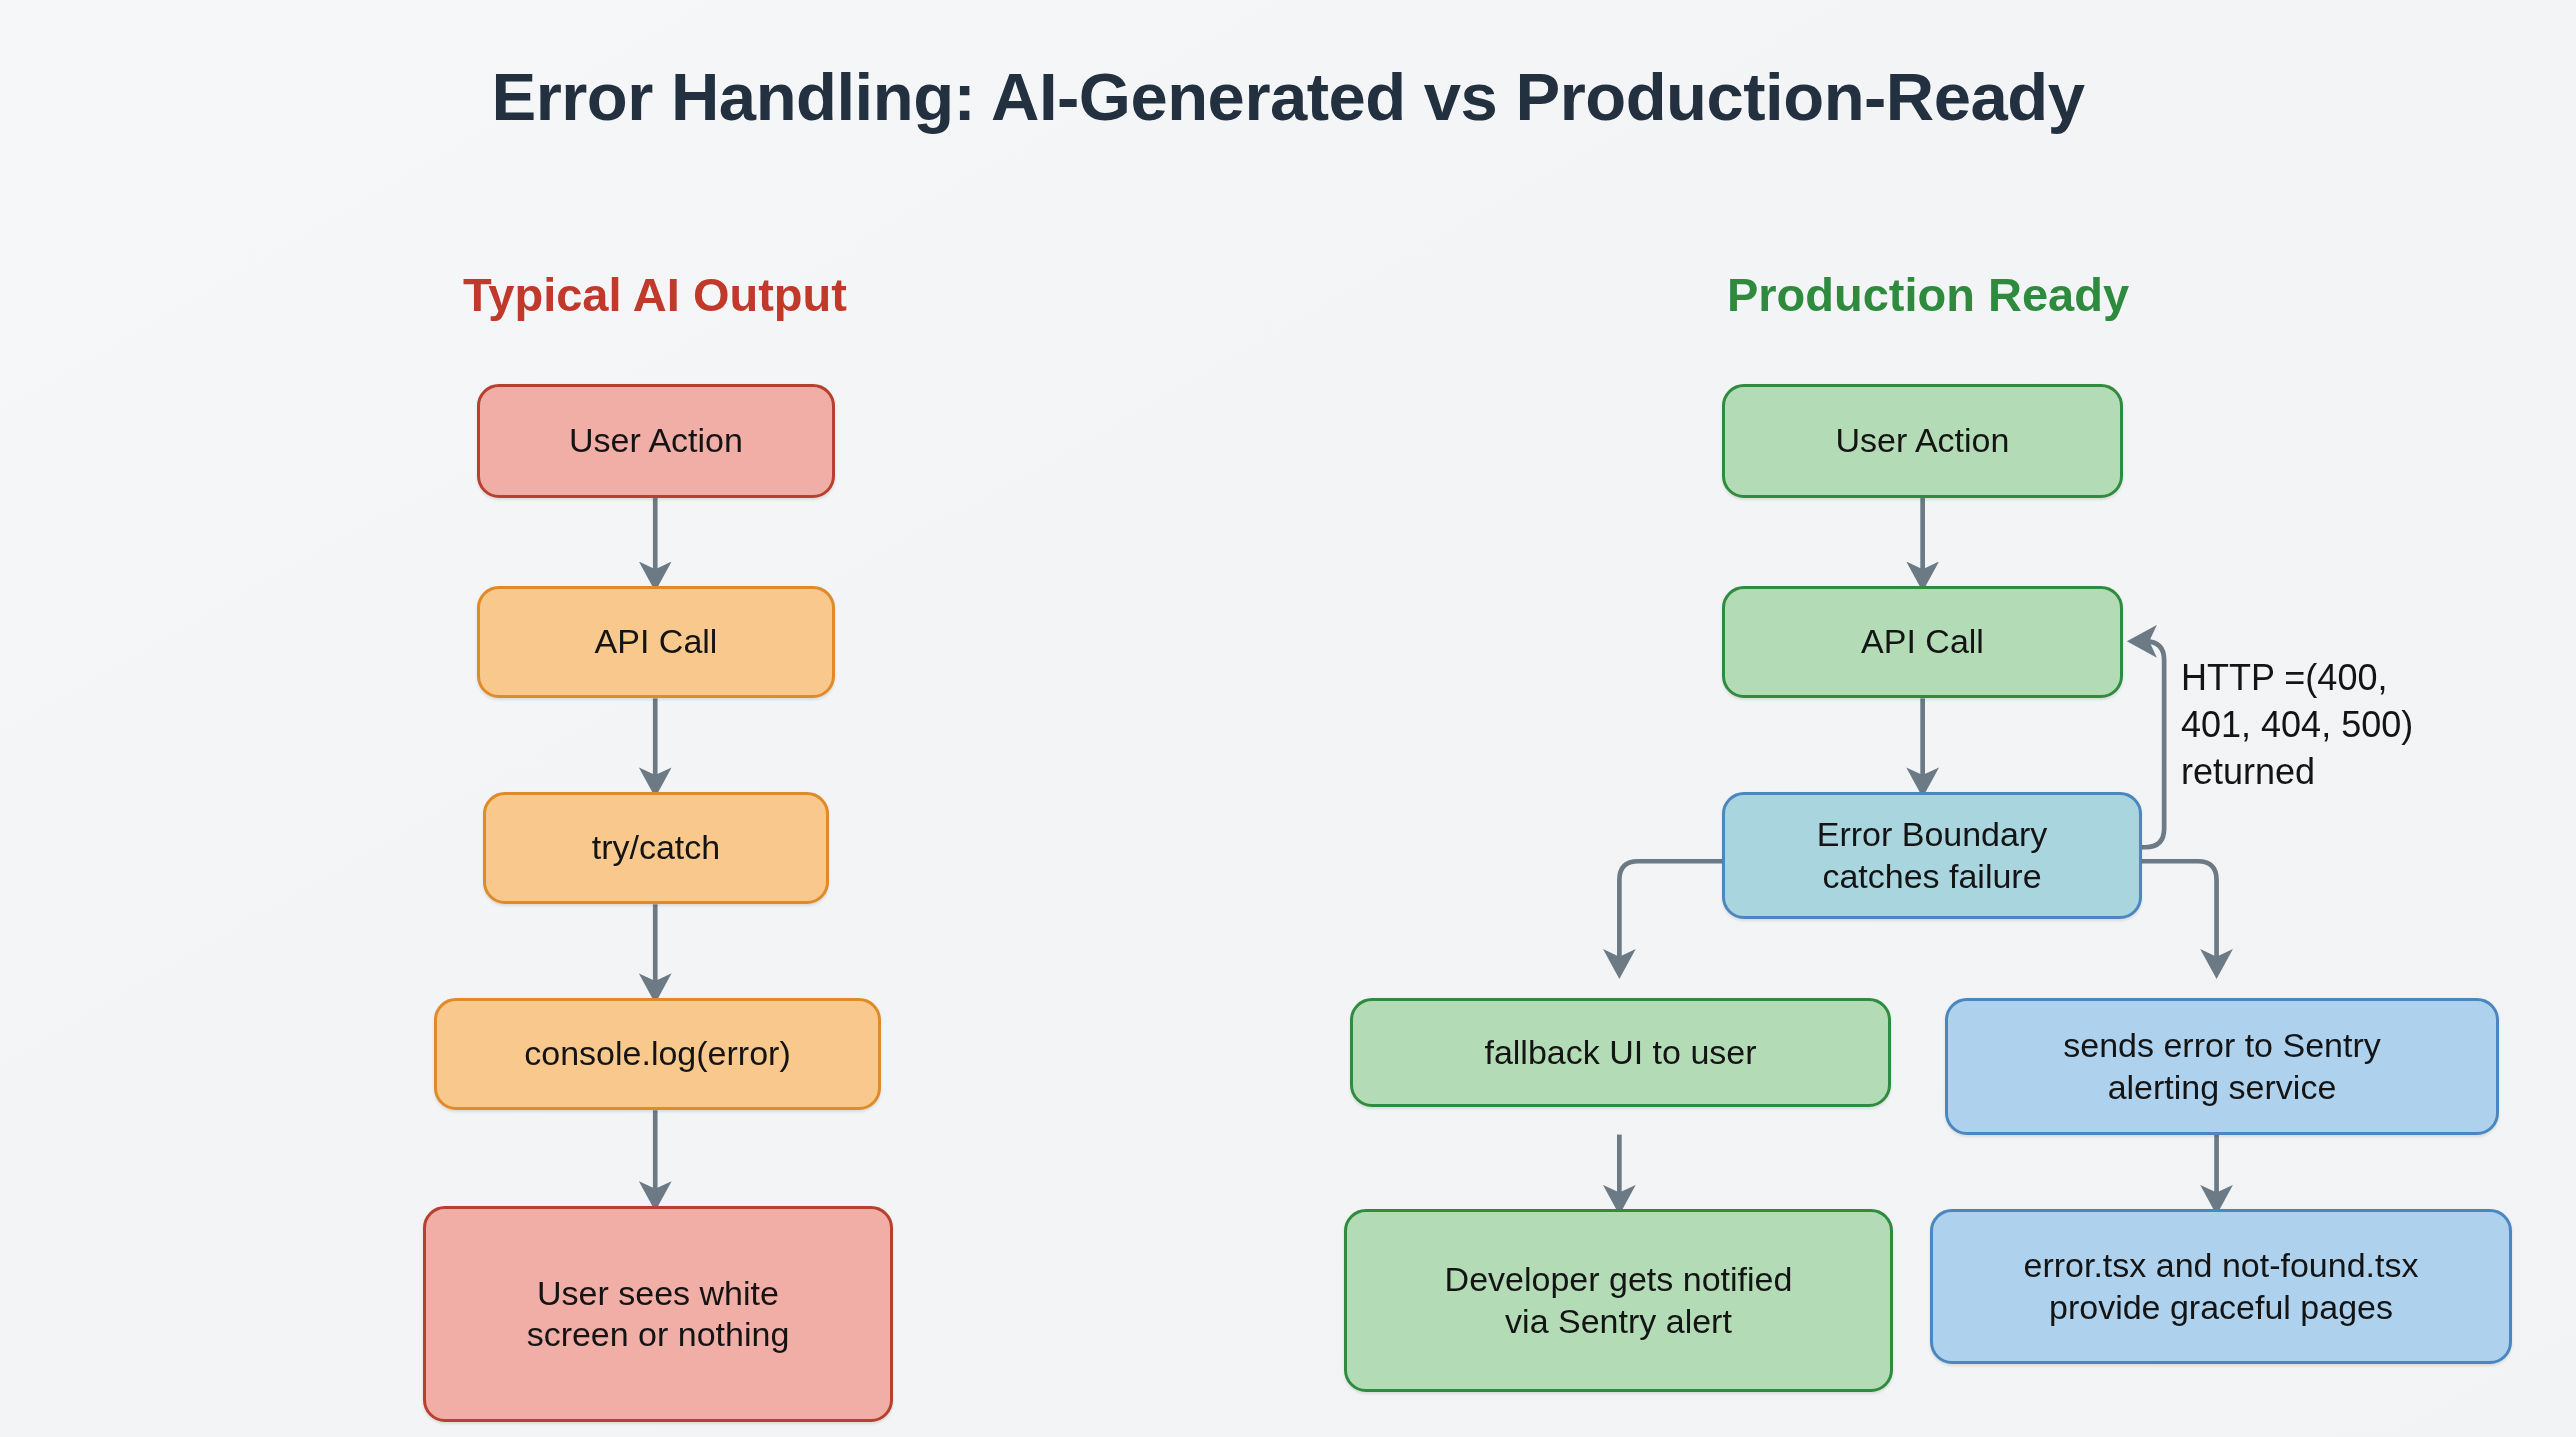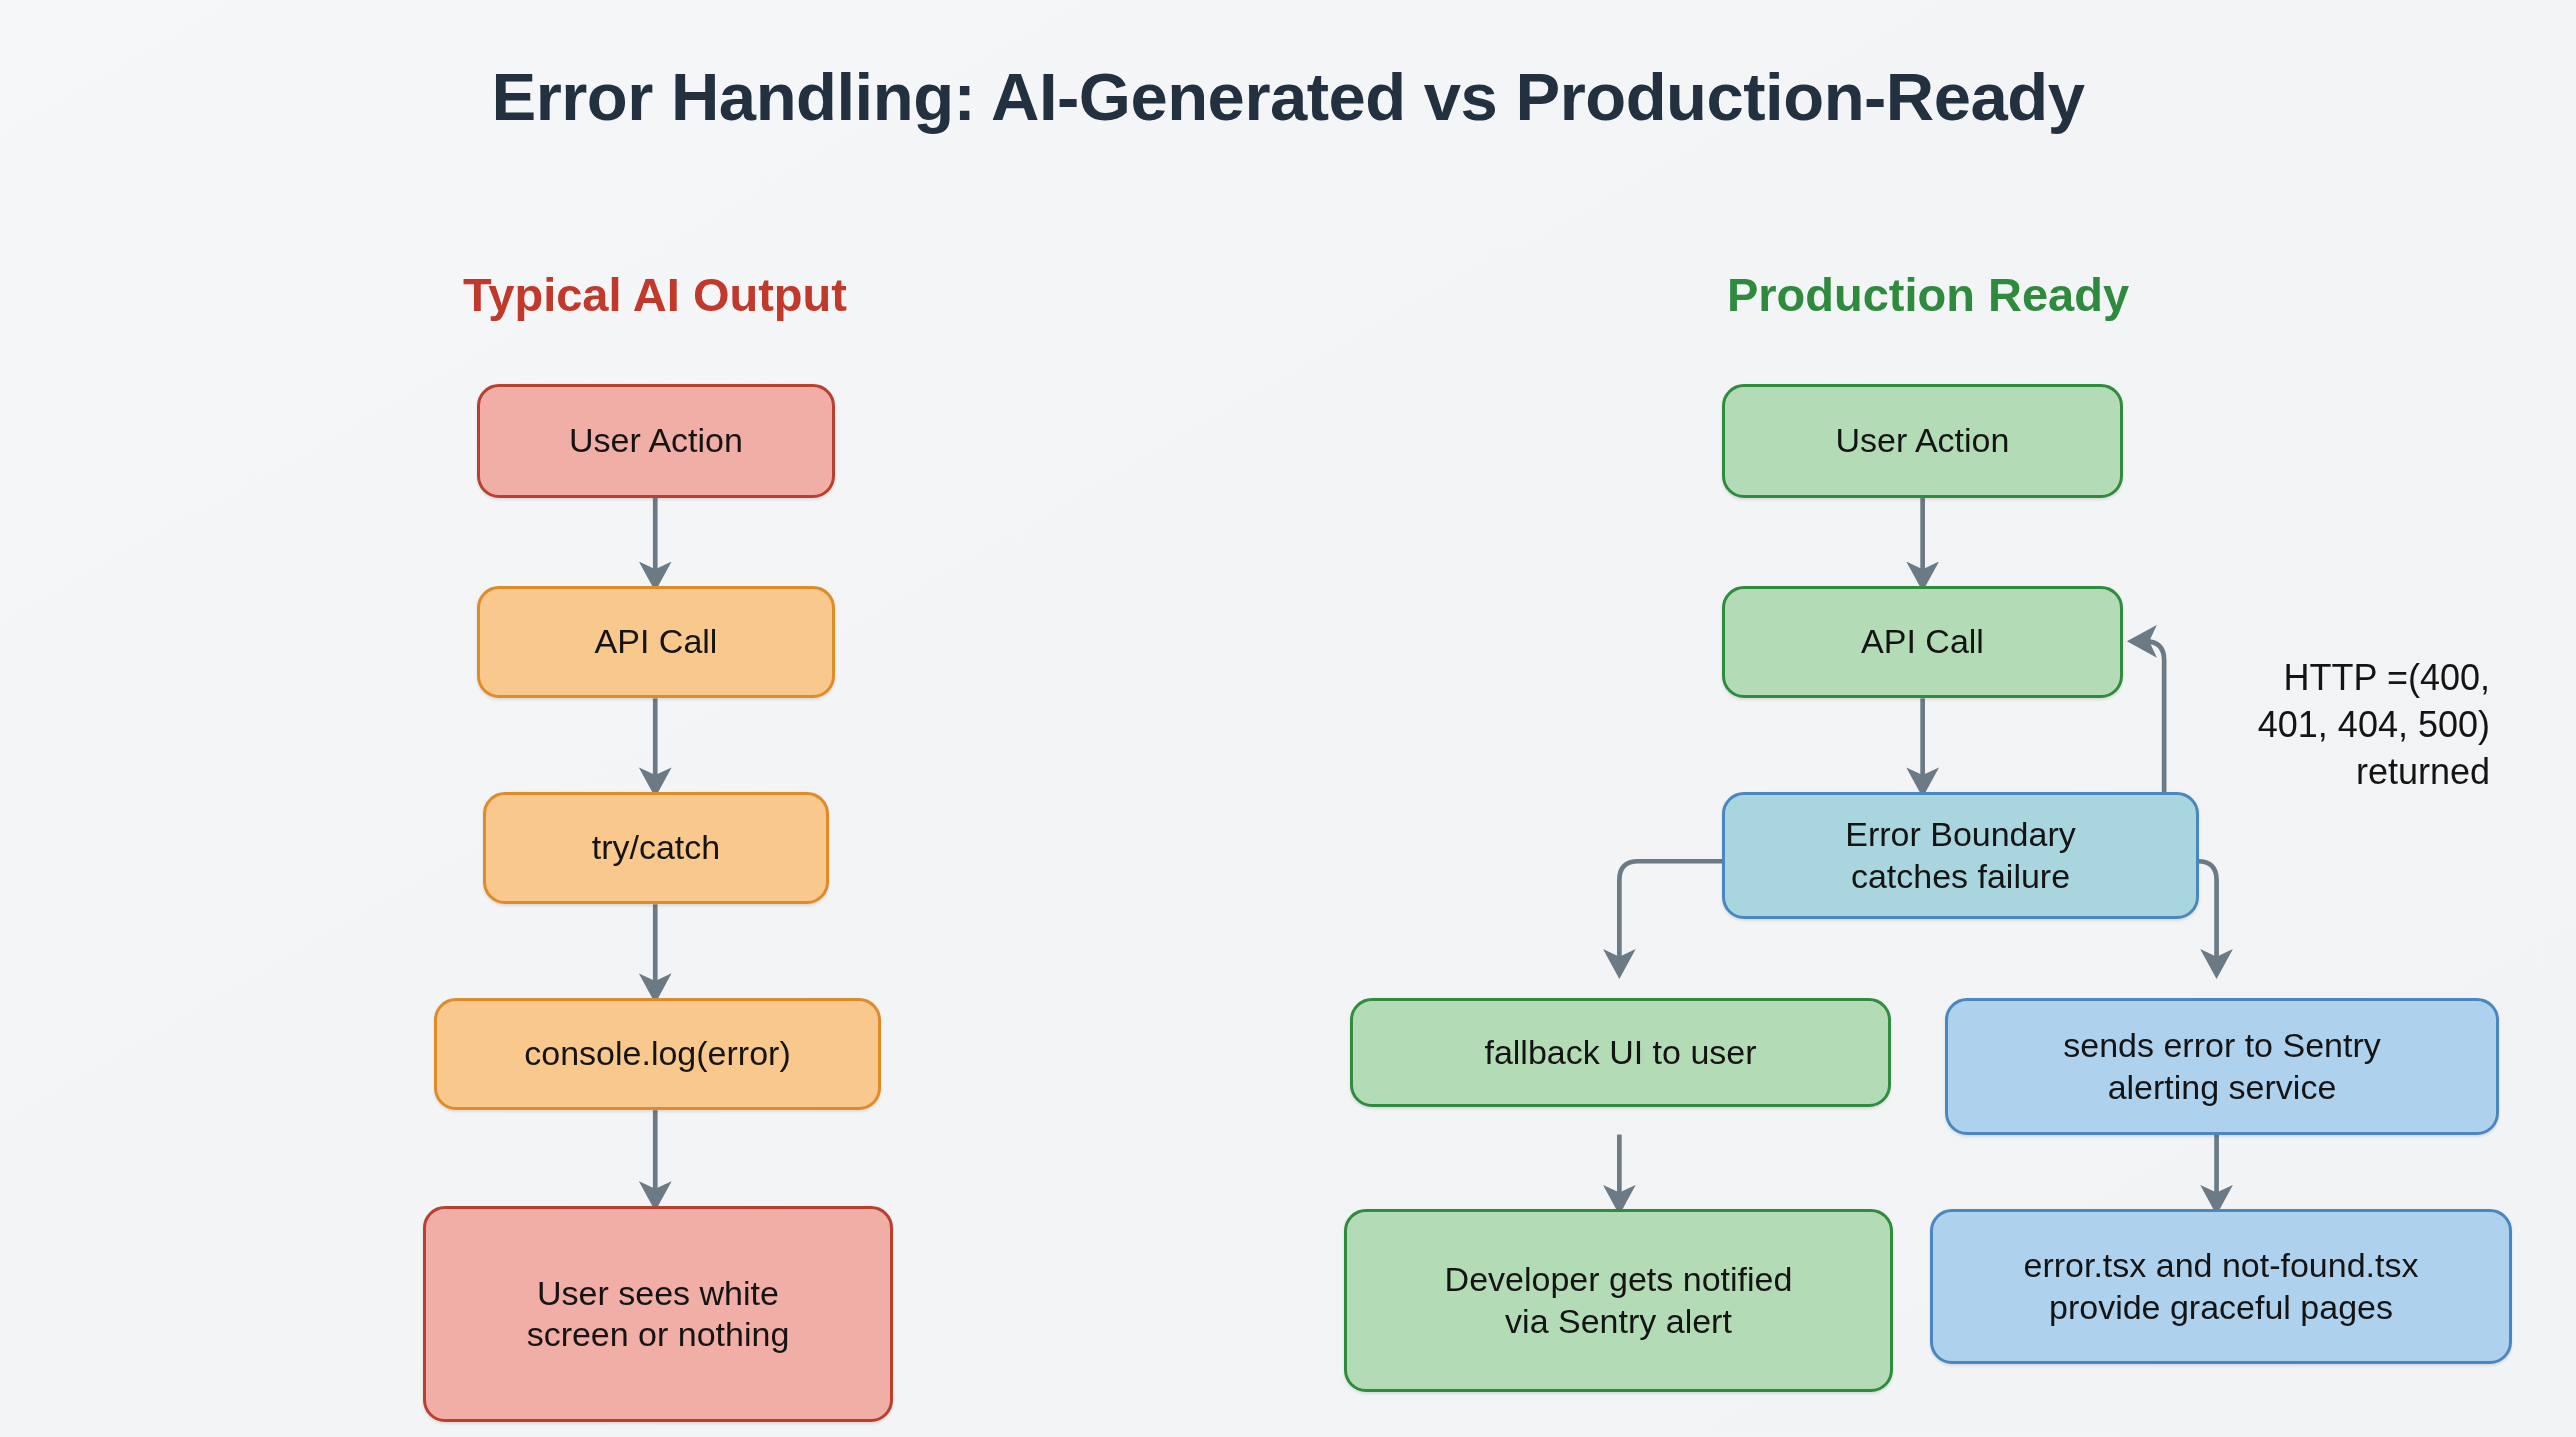--- a/index.html
+++ b/index.html
@@ -93,21 +93,21 @@
   
   #edge-label-http {
     position: absolute;
     left: 2181px;
     top: 655px;
     width: 309px;
     font-size: 36px;
     line-height: 1.30;
     color: #141414;
     white-space: pre-line;
-    text-align: right;
+    text-align: left;
   }
 </style>
 </head>
 <body>
 
 <div id="canvas">
 
   <div id="page-title">Error Handling: AI-Generated vs Production-Ready</div>
 
   <div class="col-heading" id="heading-left">Typical AI Output</div>
@@ -165,21 +165,21 @@
   </div>
 
   <div class="node fill-green" style="left:1722px; top:384px; width:401px; height:114px;">
     <span>User Action</span>
   </div>
 
   <div class="node fill-green" style="left:1722px; top:586px; width:401px; height:112px;">
     <span>API Call</span>
   </div>
 
-  <div class="node fill-teal" style="left:1722px; top:792px; width:477px; height:127px;">
+  <div class="node fill-teal" style="left:1722px; top:792px; width:420px; height:127px;">
     <span>Error Boundary
 catches failure</span>
   </div>
 
   <div class="node fill-green" style="left:1350px; top:998px; width:541px; height:109px;">
     <span>fallback UI to user</span>
   </div>
 
   <div class="node fill-blue" style="left:1945px; top:998px; width:554px; height:137px;">
     <span>sends error to Sentry

